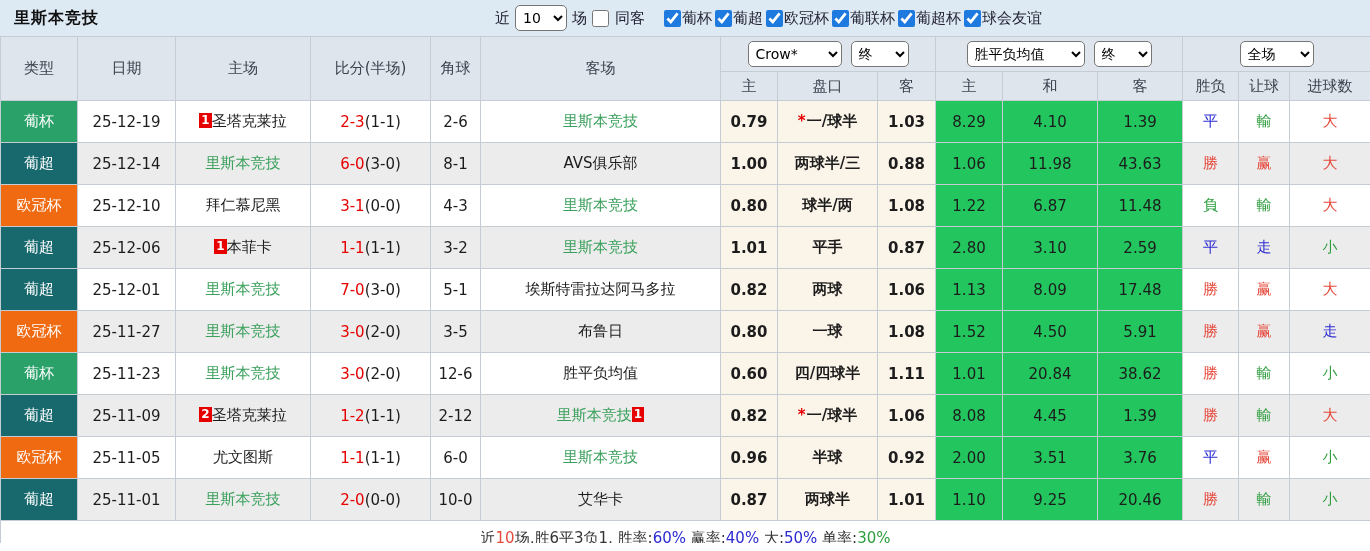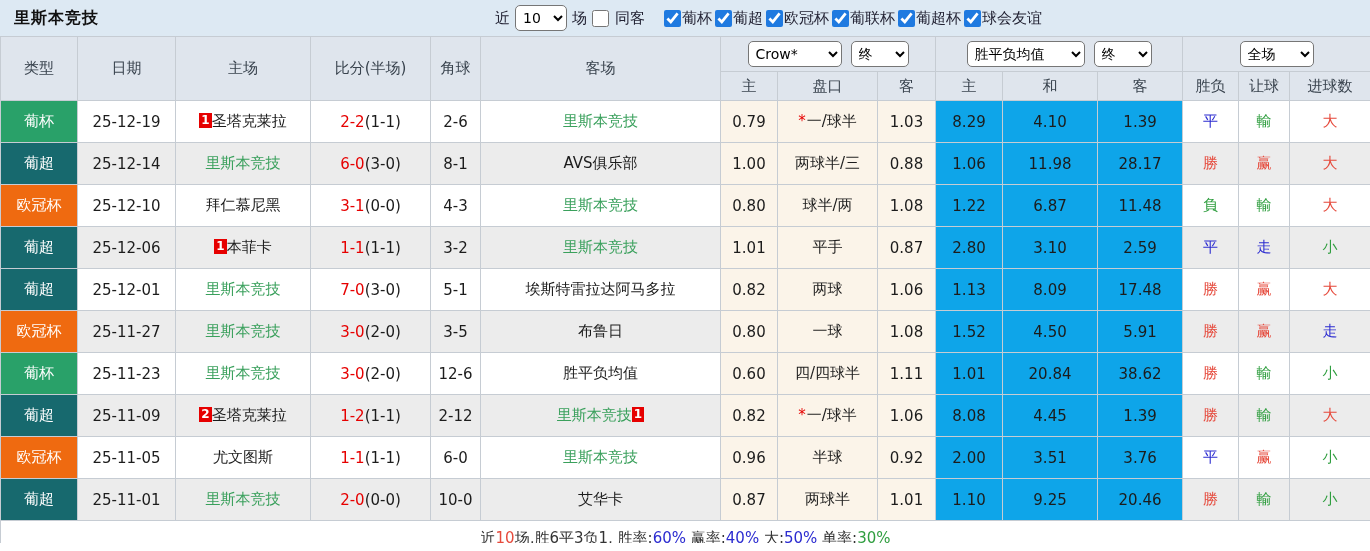--- a/index.html
+++ b/index.html
@@ -28,22 +28,22 @@
   tr.hdr-top th{height:30px;}
   tr.hdr-sub th{height:28px;}
   .sel-cell{padding:2px 4px;}
   .sel-group{display:flex;justify-content:center;align-items:center;gap:9px;}
   .company-select{width:94px;}
   .state-select{width:58px;}
   .avg-select{width:118px;}
   .scope-select{width:74px;}
   tbody td{height:41px;background:#fff;}
   tbody tr:nth-child(even) td{background:#ececec;}
-  tbody tr td.cream{background:#fbf4e9;}
-  tbody tr td.blue{background:#0ea5e9;}
+  tbody tr td.cream{background:#fbf4e9;font-weight:bold;}
+  tbody tr td.blue{background:#22c55e;}
   td.league{color:#fff;}
   td.score .ft{color:#e60000;}
   .badge{
     display:inline-block;background:#e60000;color:#fff;font-size:12px;font-weight:bold;
     line-height:15px;padding:0 2px;vertical-align:2px;
   }
   .team-name.self{color:#3aa05c;}
   .star{color:#e60000;margin-right:1px;}
   .c-red{color:#e64a3c;}
   .c-blue{color:#2b2bd0;}
@@ -160,21 +160,21 @@
         <th>胜负</th>
         <th>让球</th>
         <th>进球数</th>
       </tr>
     </thead>
     <tbody>
         <tr>
           <td class="league" style="background: rgb(41, 161, 105);">葡杯</td>
           <td>25-12-19</td>
           <td><span class="badge">1</span><span class="team-name">圣塔克莱拉</span></td>
-          <td class="score"><span class="ft">2-2</span><span>(1-1)</span></td>
+          <td class="score"><span class="ft">2-3</span><span>(1-1)</span></td>
           <td>2-6</td>
           <td><span class="team-name self">里斯本竞技</span></td>
           <td class="cream">0.79</td>
           <td class="cream"><span class="star">*</span>一/球半</td>
           <td class="cream">1.03</td>
           <td class="blue">8.29</td>
           <td class="blue">4.10</td>
           <td class="blue">1.39</td>
           <td class="res c-blue">平</td>
           <td class="res c-green">輸</td>
@@ -185,21 +185,21 @@
           <td>25-12-14</td>
           <td><span class="team-name self">里斯本竞技</span></td>
           <td class="score"><span class="ft">6-0</span><span>(3-0)</span></td>
           <td>8-1</td>
           <td><span class="team-name">AVS俱乐部</span></td>
           <td class="cream">1.00</td>
           <td class="cream">两球半/三</td>
           <td class="cream">0.88</td>
           <td class="blue">1.06</td>
           <td class="blue">11.98</td>
-          <td class="blue">28.17</td>
+          <td class="blue">43.63</td>
           <td class="res c-red">勝</td>
           <td class="res c-red">赢</td>
           <td class="res c-red">大</td>
         </tr>
         <tr>
           <td class="league" style="background: rgb(239, 106, 16);">欧冠杯</td>
           <td>25-12-10</td>
           <td><span class="team-name">拜仁慕尼黑</span></td>
           <td class="score"><span class="ft">3-1</span><span>(0-0)</span></td>
           <td>4-3</td>

